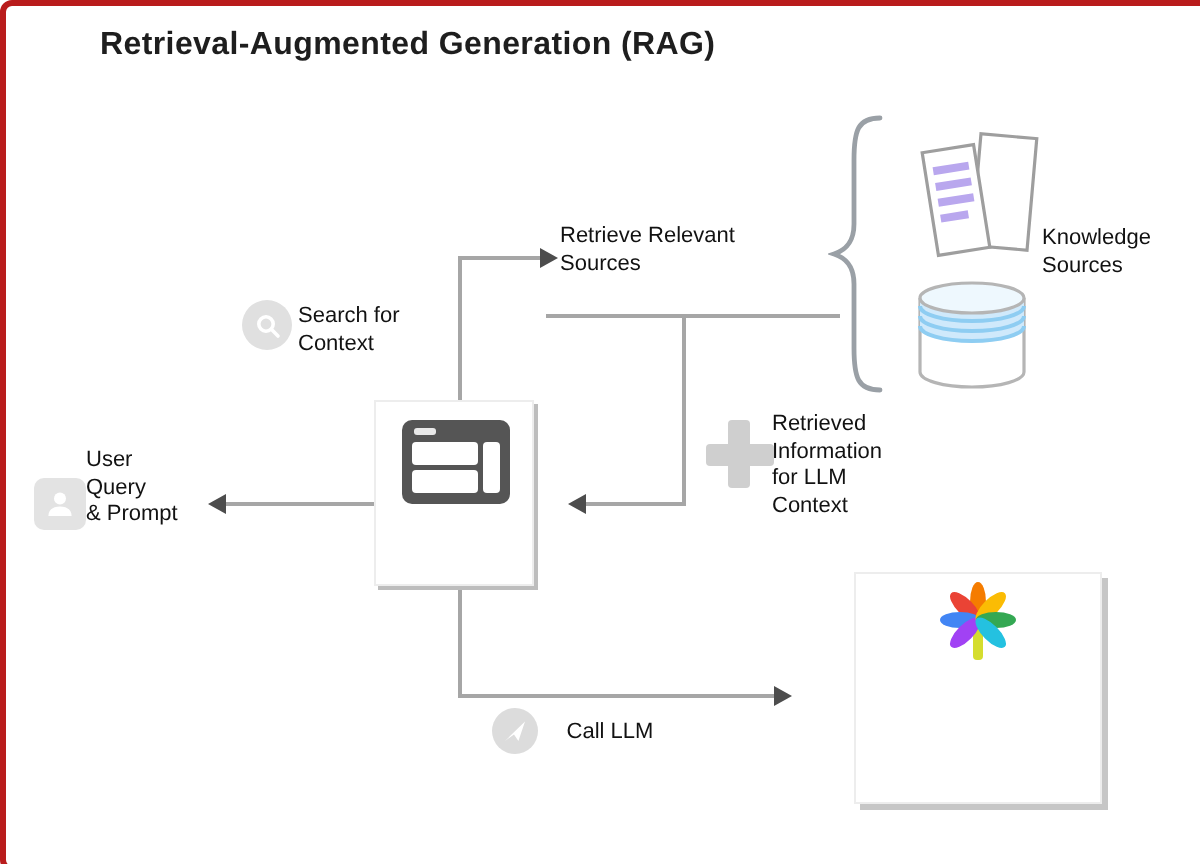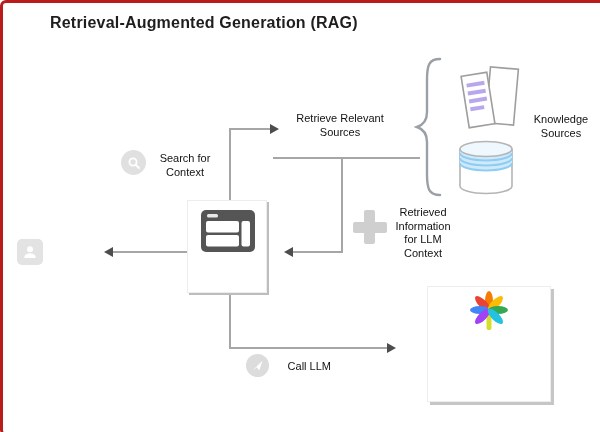--- a/index.html
+++ b/index.html
@@ -8,21 +8,21 @@
     border:3px solid #b91c1c;border-radius:6px;overflow:hidden;
     font-family:"Liberation Sans", sans-serif;
     padding-left:20px;
   }
   .title{
     position:absolute;left:47px;top:11px;font-size:16px;font-weight:bold;
     color:#1e1e1e;letter-spacing:.2px;
   }
   .label{
     position:absolute;font-size:11px;line-height:13.5px;color:#121212;
-    text-align:center;white-space:pre-line;
+    white-space:pre-line;
   }
   .muted{color:#b3b3b3;}
   .line{position:absolute;background:#a6a6a6;}
   .arr-r{position:absolute;width:0;height:0;border-top:5px solid transparent;
     border-bottom:5px solid transparent;border-left:9px solid #4d4d4d;}
   .arr-l{position:absolute;width:0;height:0;border-top:5px solid transparent;
     border-bottom:5px solid transparent;border-right:9px solid #4d4d4d;}
   .card{position:absolute;background:#fff;border:1px solid #ededed;
     box-shadow:2px 2px 0 0 #bdbdbd;}
   .circle-icon{position:absolute;border-radius:50%;background:#e0e0e0;
@@ -57,20 +57,23 @@
   <div class="line" style="left:226px;top:290px;width:2px;height:55px;"></div>
   <div class="line" style="left:226px;top:344px;width:158px;height:2px;"></div>
   <div class="arr-r" style="left:384px;top:340px;"></div>
 
   <div class="sq-icon" style="left:14px;top:236px;width:26px;height:26px;">
     <svg width="16" height="16" viewBox="0 0 16 16">
       <circle cx="8" cy="5.2" r="3" fill="#ffffff"></circle>
       <path d="M2.2 14 C2.2 10.6 5 9.2 8 9.2 C11 9.2 13.8 10.6 13.8 14 Z" fill="#ffffff"></path>
     </svg>
   </div>
+  <div class="label" style="left:40px;top:221px;width:70px;">User
+Query
+&amp; Prompt</div>
 
   <div class="card" style="left:184px;top:197px;width:78px;height:91px;"></div>
   <div style="position:absolute;left:198px;top:207px;">
     <svg width="54" height="42" viewBox="0 0 54 42">
       <rect x="0" y="0" width="54" height="42" rx="5" fill="#555555"></rect>
       <rect x="6" y="4" width="11" height="3.5" rx="1.5" fill="#e9e9e9"></rect>
       <rect x="5" y="11" width="33" height="11.5" rx="2" fill="#ffffff"></rect>
       <rect x="5" y="25" width="33" height="11.5" rx="2" fill="#ffffff"></rect>
       <rect x="40.5" y="11" width="8.5" height="25.5" rx="2" fill="#ffffff"></rect>
     </svg>
@@ -126,21 +129,21 @@
   </div>
 
   <div class="label" style="left:518px;top:110px;width:80px;">Knowledge
 Sources</div>
 
   <div class="circle-icon" style="left:243px;top:351px;width:23px;height:23px;background:#dcdcdc;">
     <svg width="13" height="13" viewBox="0 0 13 13">
       <path d="M1.5 11.5 L11.5 1.8 L8.2 11.5 L6 8.2 Z" fill="#ffffff"></path>
     </svg>
   </div>
-  <div class="label" style="left:276px;top:357px;width:52px;text-align:right;">Call LLM</div>
+  <div class="label" style="left:276px;top:357px;width:52px;text-align:center;">Call LLM</div>
 
   <div class="card" style="left:424px;top:283px;width:122px;height:114px;box-shadow:3px 3px 0 0 #c6c6c6;"></div>
   <div style="position:absolute;left:461px;top:286px;">
     <svg width="50" height="50" viewBox="0 0 50 50">
       <g transform="translate(25,21)">
         <rect x="-2.5" y="0" width="5" height="20" rx="2" fill="#d5dd2e"></rect>
         <g transform="rotate(-90)">
             <ellipse cx="9" cy="0" rx="10" ry="4" fill="#f57c00"></ellipse>
           </g>
         <g transform="rotate(-135)">

